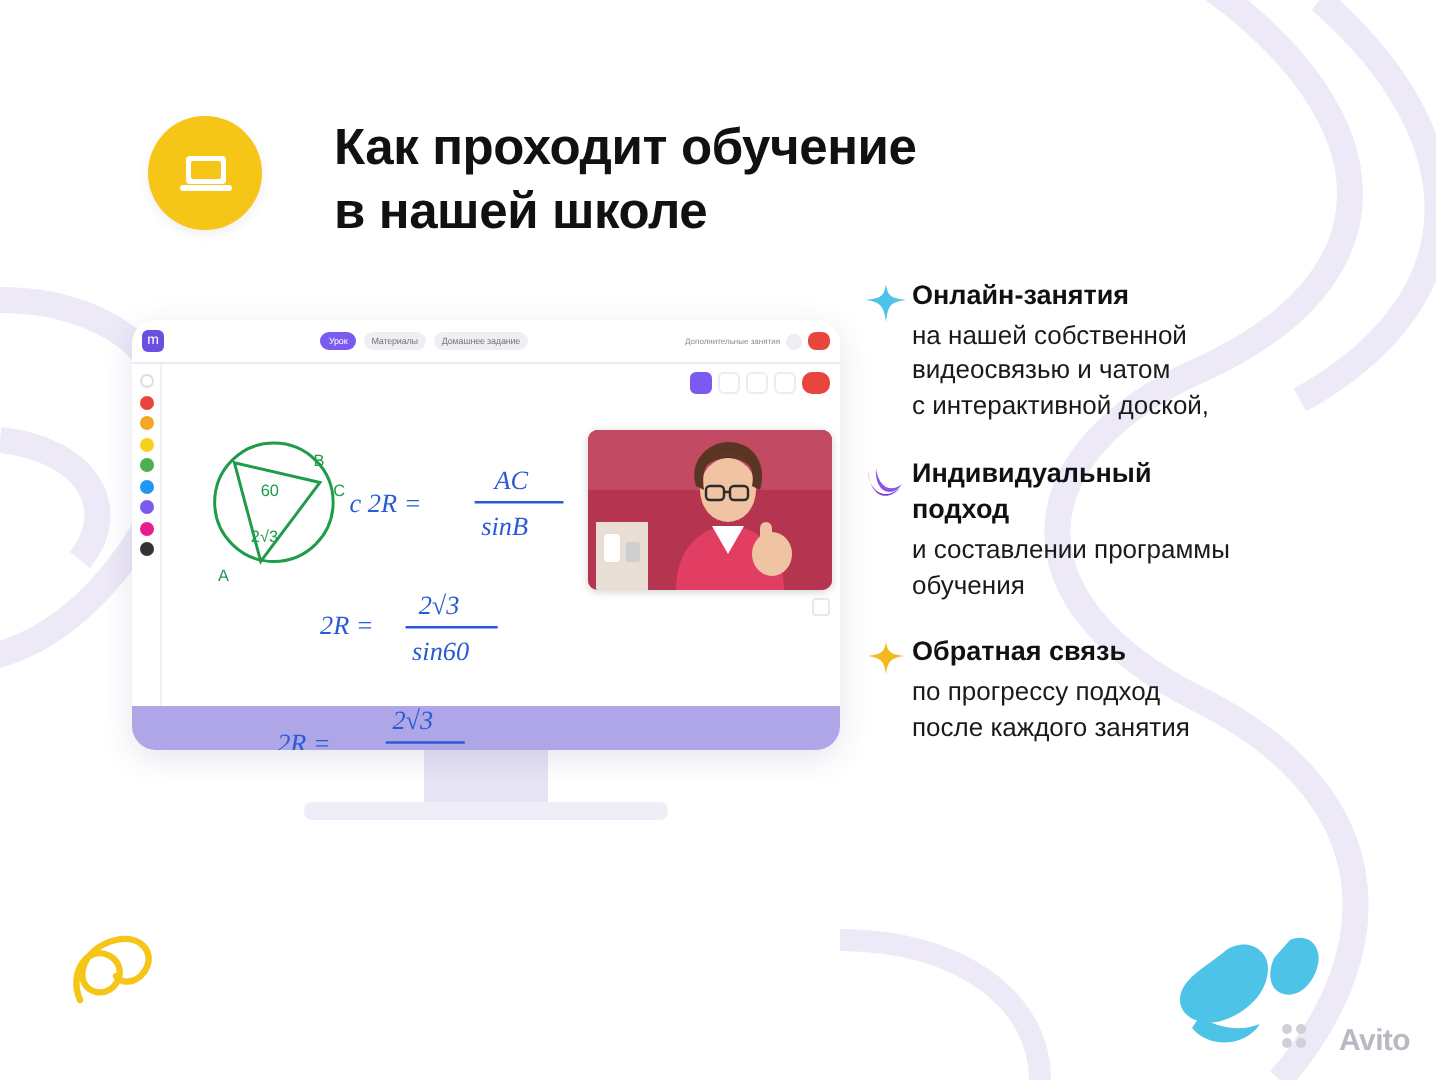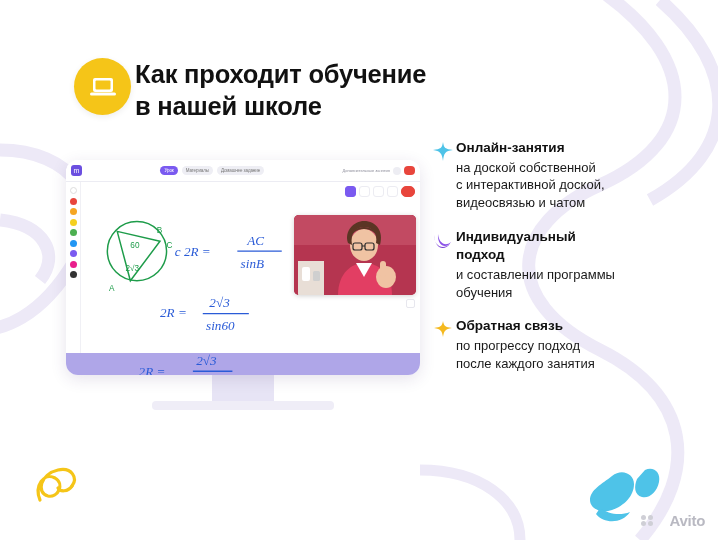--- a/index.html
+++ b/index.html
@@ -10,21 +10,21 @@
     position: relative;
     overflow: hidden;
   }
 
   
   .bg-swirls { position: absolute; inset: 0; z-index: 0; pointer-events: none; }
 
   
   .header {
     position: absolute; left: 74px; top: 58px;
-    display: flex; align-items: flex-start; gap: 4px;
+    display: flex; align-items: flex-start; gap: 36px;
     z-index: 3;
   }
   .header-badge {
     width: 57px; height: 57px; border-radius: 50%;
     background: #F5C518; flex: none;
     display: flex; align-items: center; justify-content: center;
     box-shadow: 0 2px 6px rgba(0,0,0,0.07);
   }
   .header-title {
     font-size: 25.5px; font-weight: bold; line-height: 1.22;
@@ -117,21 +117,21 @@
   
   .features { position: absolute; left: 432px; top: 140px; width: 260px; z-index: 3; }
   .feature { display: flex; margin-bottom: 17px; }
   .feat-icon { width: 24px; flex: none; padding-top: 2px; }
   .feat-title { font-size: 13.5px; font-weight: bold; color: #111; line-height: 1.25; margin-bottom: 2px; }
   .feat-body { font-size: 13px; color: #1a1a1a; line-height: 1.35; }
 
   
   .watermark {
     position: absolute; right: 13px; bottom: 11px;
-    display: flex; align-items: center; gap: 17px;
+    display: flex; align-items: flex-start; gap: 17px;
     color: #b9b9c2; font-size: 15px; font-weight: bold; letter-spacing: -0.3px;
     z-index: 5;
   }
   .wm-dots { display: grid; grid-template-columns: 5px 5px; gap: 1.5px; }
   .wm-dots i { width: 5px; height: 5px; border-radius: 50%; background: #cfcfd6; display: block; }
 </style>
 </head>
 <body>
 
 <svg class="bg-swirls" width="718" height="540" viewBox="0 0 718 540">
@@ -286,23 +286,23 @@
 <div class="features">
 
   <div class="feature">
     <div class="feat-icon">
       <svg width="22" height="22" viewBox="0 0 22 22">
         <path d="M11 0 C 12 6, 13 7, 21 8 C 13 9, 12 11, 11 19 C 10 11, 8 9, 1 8 C 9 7, 10 6, 11 0 Z" fill="#4EC3E8"></path>
       </svg>
     </div>
     <div>
       <div class="feat-title">Онлайн-занятия</div>
-      <div class="feat-body">на доской собственной</div>
+      <div class="feat-body">на нашей собственной</div>
+      <div class="feat-body">видеосвязью и чатом</div>
       <div class="feat-body">с интерактивной доской,</div>
-      <div class="feat-body">видеосвязью и чатом</div>
     </div>
   </div>
 
   <div class="feature">
     <div class="feat-icon">
       <svg width="22" height="22" viewBox="0 0 22 22">
         <path d="M2 4 C 2 14, 10 20, 18 13 C 12 20, 3 18, 2 4 Z" fill="#7A3FD6"></path>
         <path d="M6 3 C 7 12, 13 16, 19 11 C 15 18, 5 16, 6 3 Z" fill="#8B52E8"></path>
       </svg>
     </div>

